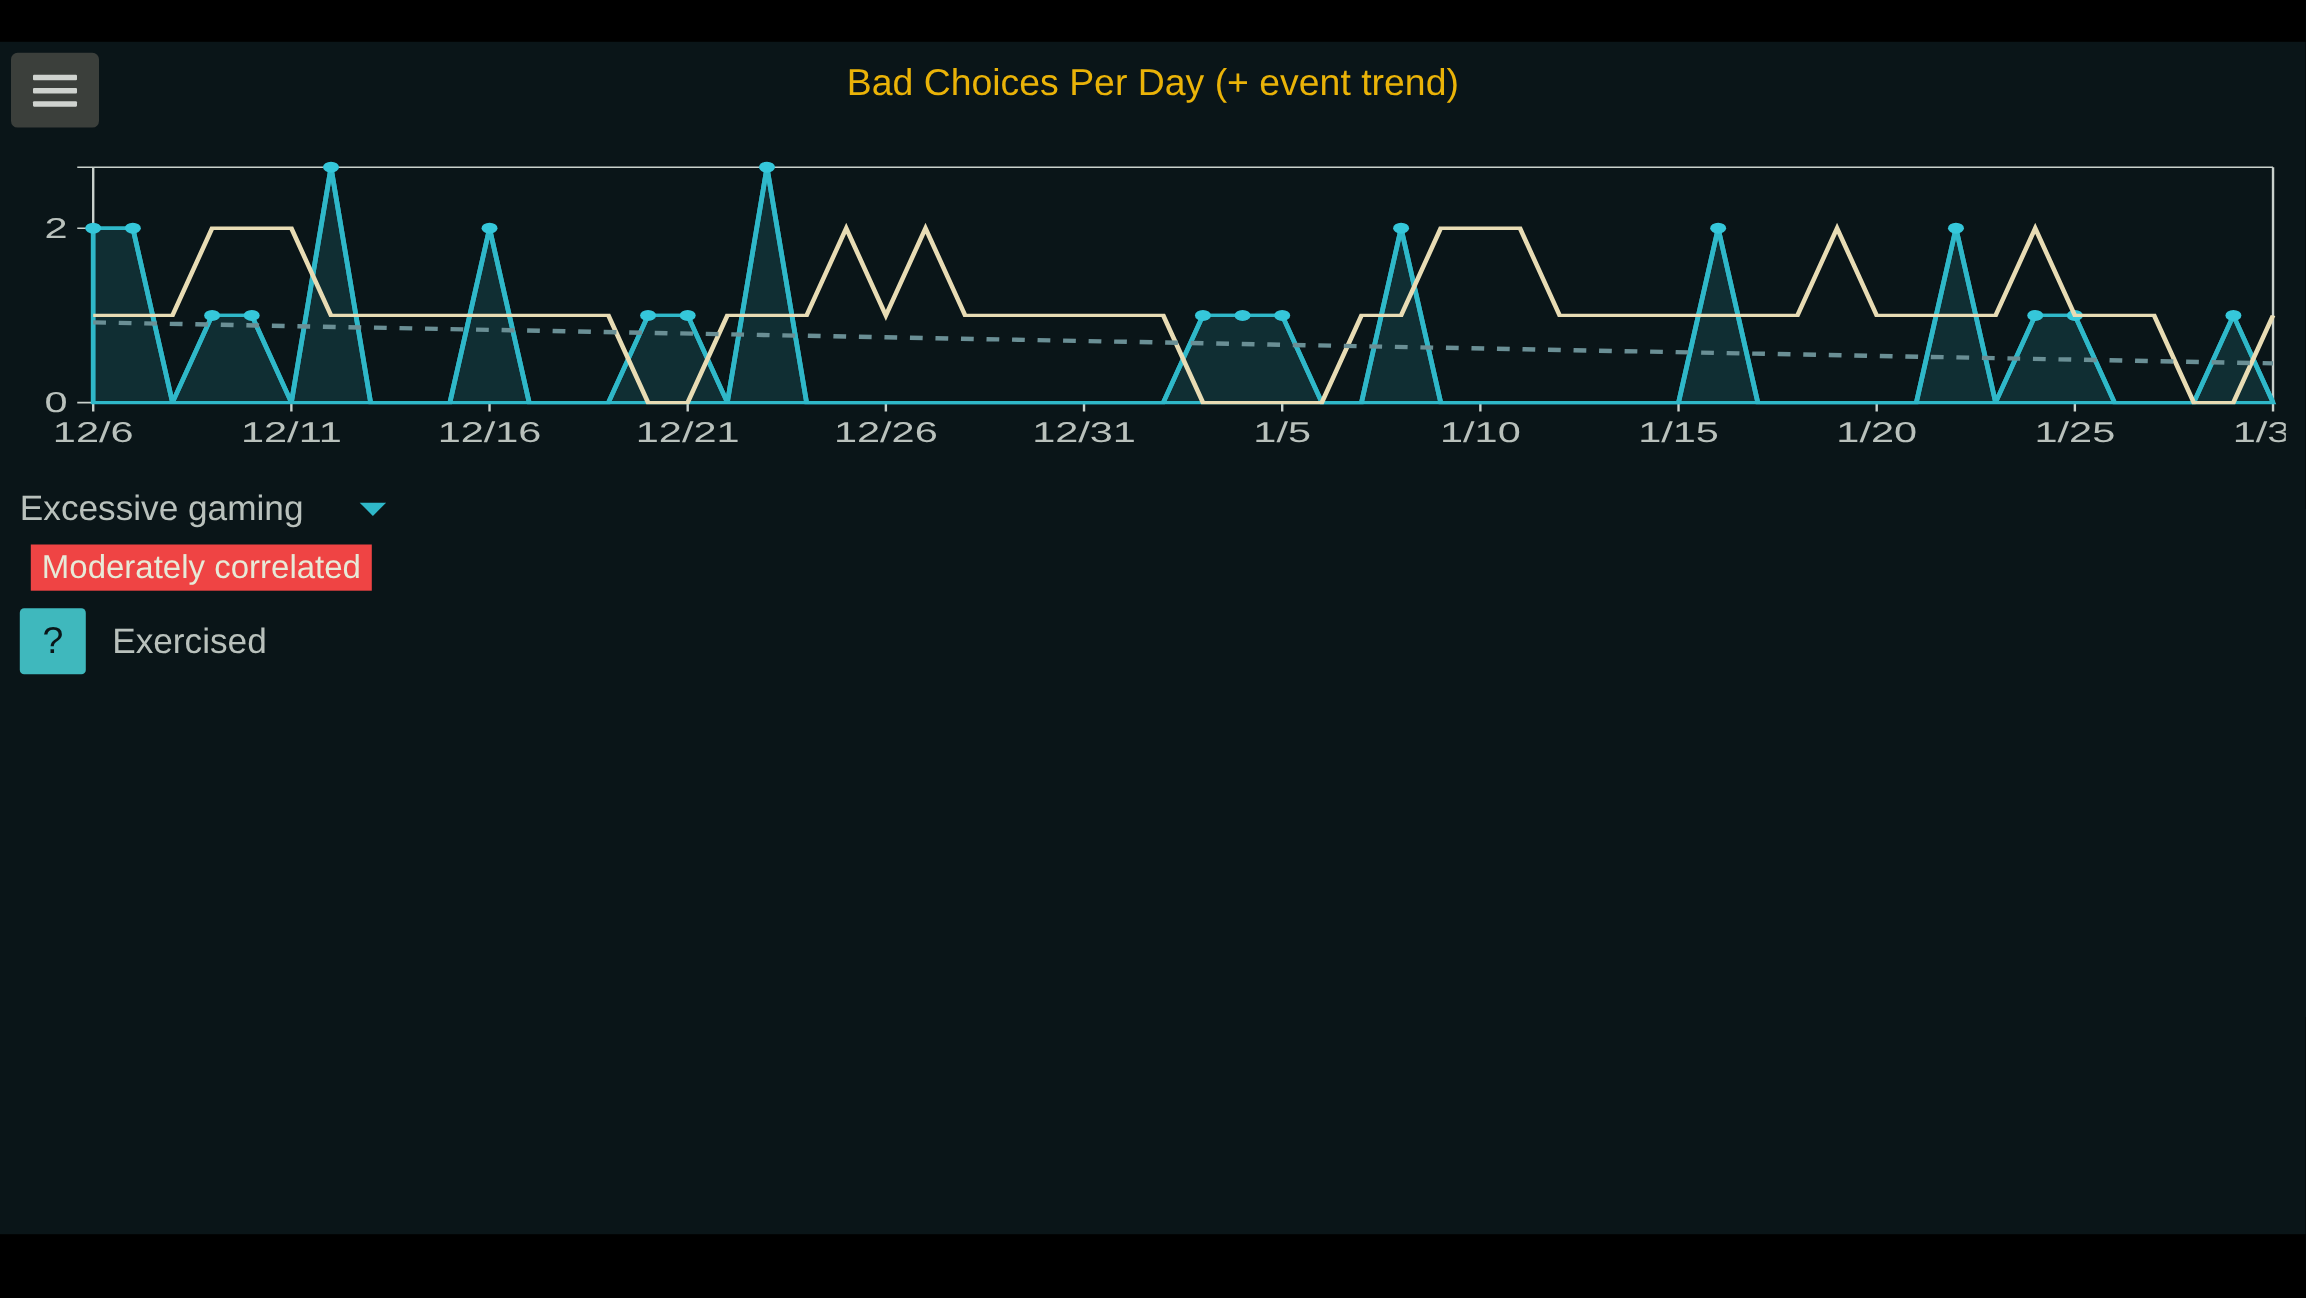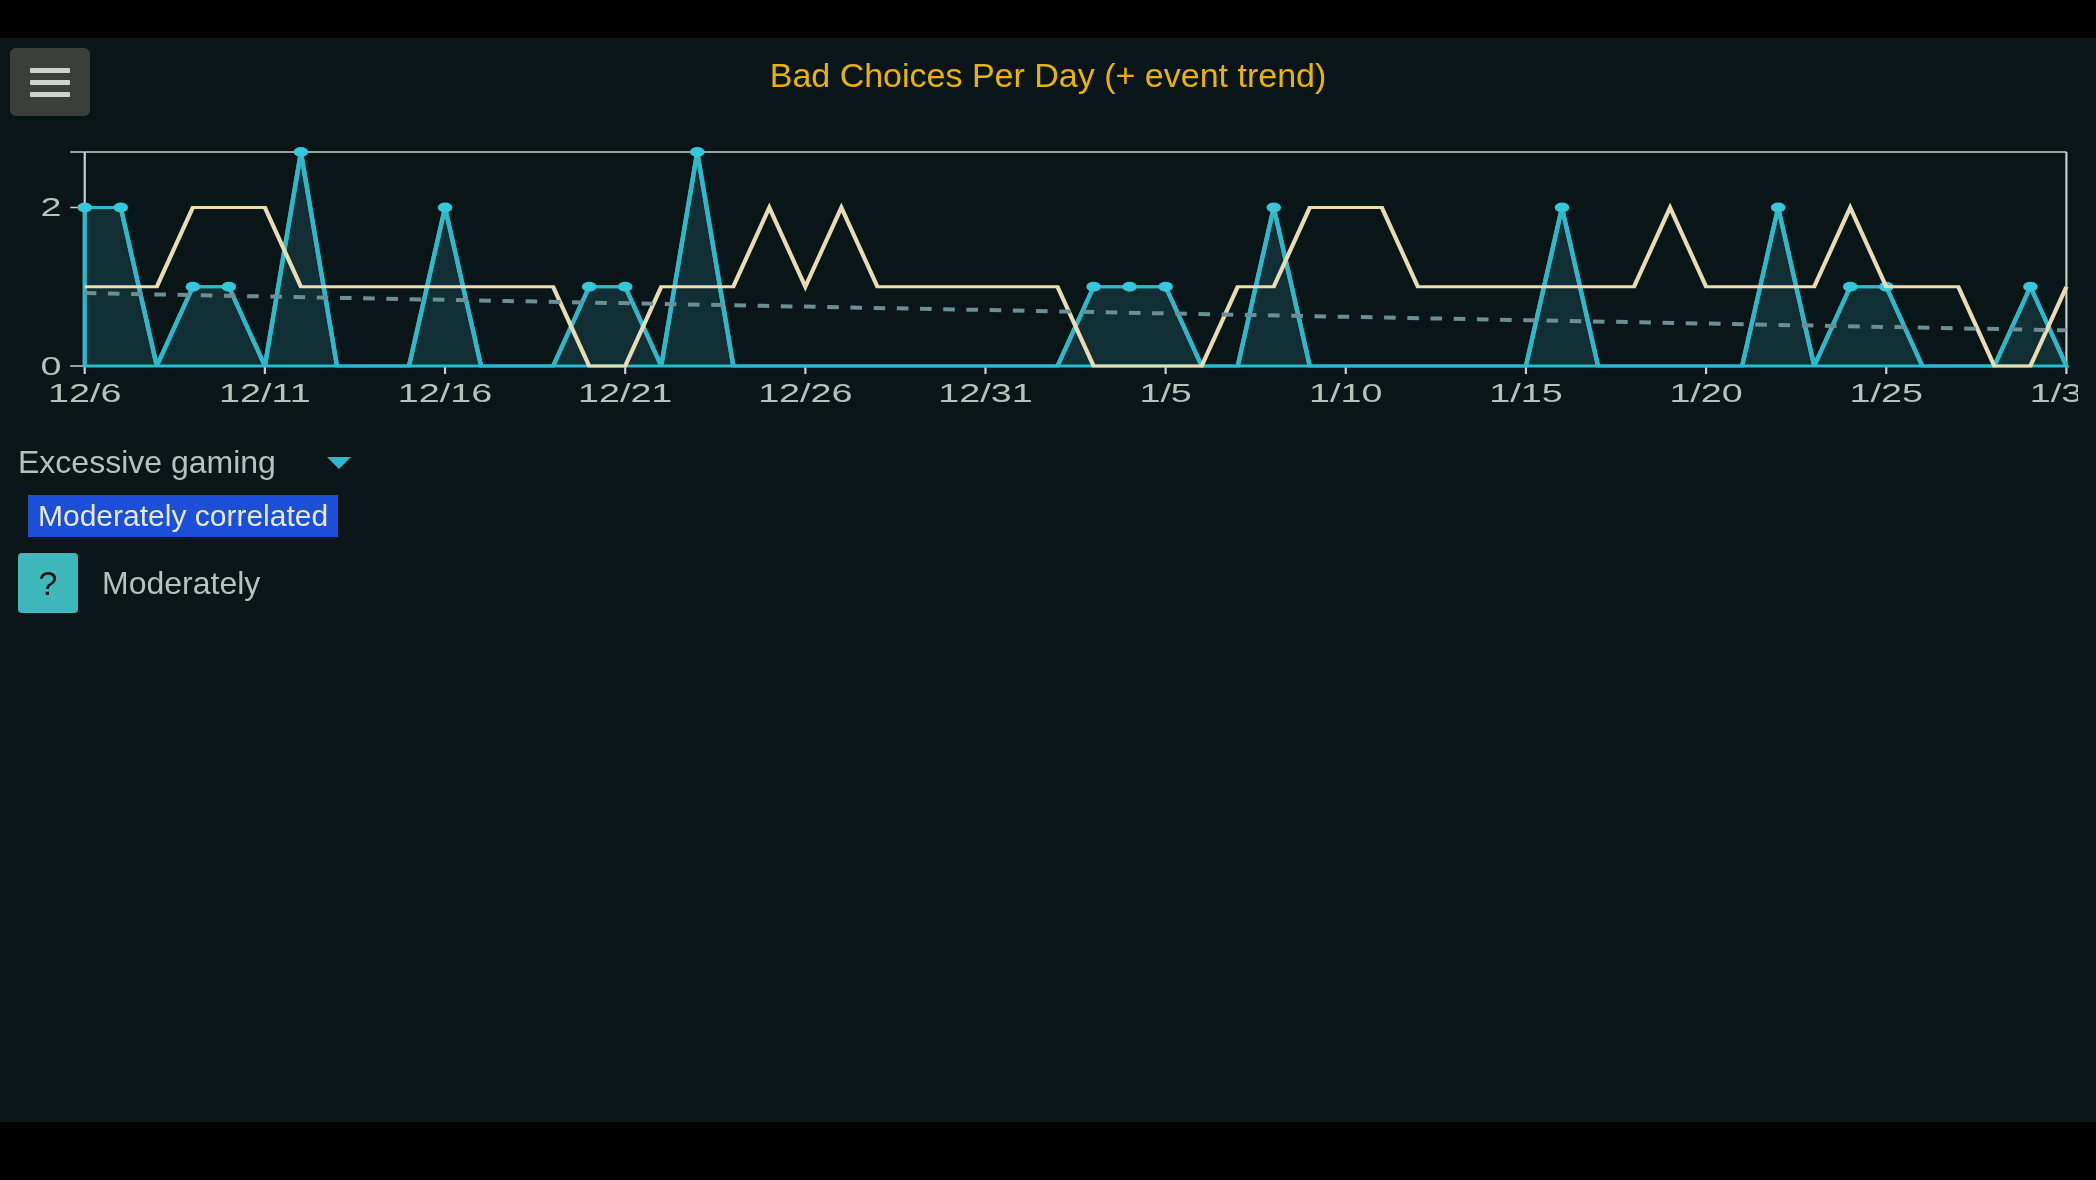--- a/index.html
+++ b/index.html
@@ -56,21 +56,21 @@
     width: 0; height: 0;
     border-left: 12px solid transparent;
     border-right: 12px solid transparent;
     border-top: 12px solid #2fb8c9;
   }
   .dd1 .caret-teal, .dd2 .caret-teal { margin-left: 40px; }
   .dd2 .caret-teal { margin-left: 100px; }
 
   .badge {
     display: inline-block;
-    background: #1d4ed8;
+    background: #ef4444;
     color: #e7ead8;
     padding: 4px 10px;
     font-size: 30px;
     margin-left: 10px;
   }
 
   .row-exercised {
     display: flex; align-items: center; gap: 24px;
     margin-top: 16px;
   }
@@ -174,20 +174,20 @@
       <span>Excessive gaming</span>
       <span class="caret-teal"></span>
     </div>
     <div>
       <span class="badge">Moderately correlated</span>
     </div>
     <div class="row-exercised">
       <div class="help-btn">
         <span>?</span>
       </div>
-      <span class="exer-label">Moderately</span>
+      <span class="exer-label">Exercised</span>
       <span class="exer-caret-wrap">
         <span class="caret-tan"></span>
       </span>
     </div>
   </div>
 
 </div>
 
 </body></html>

